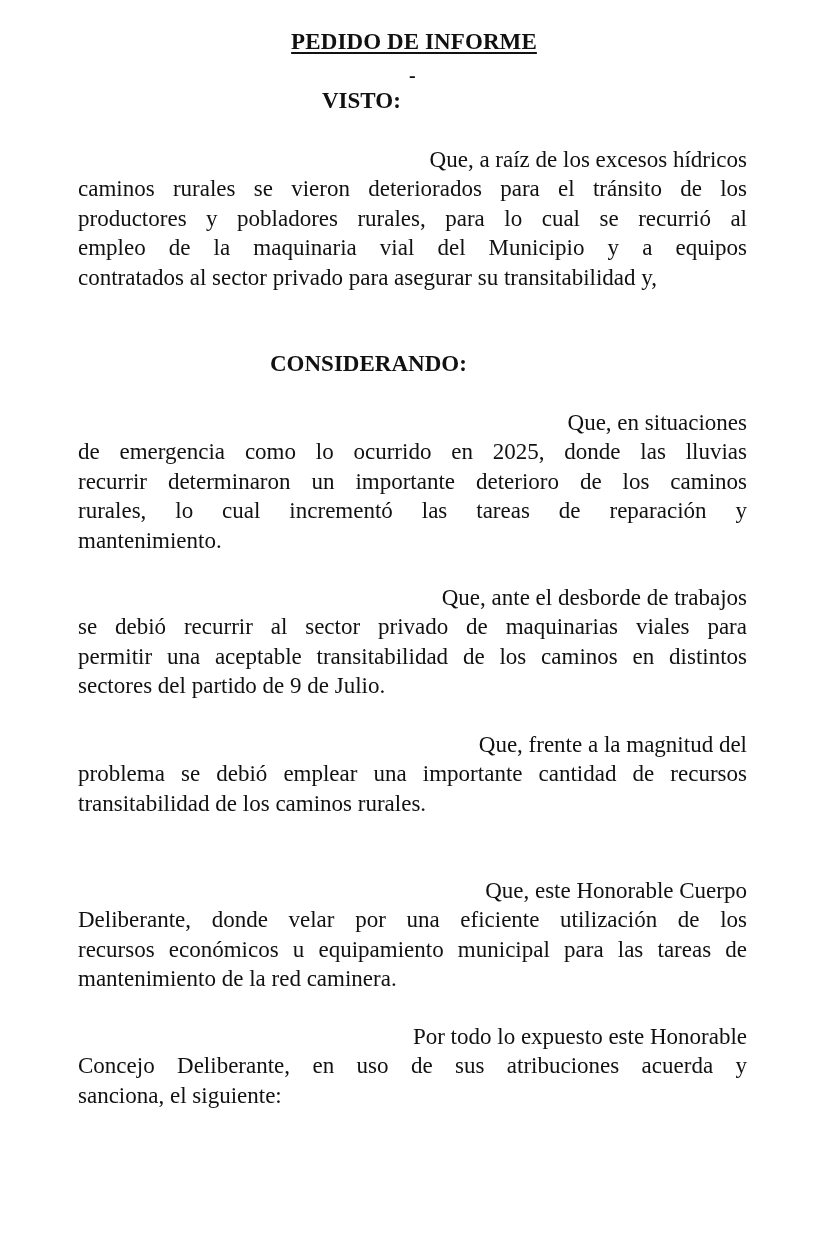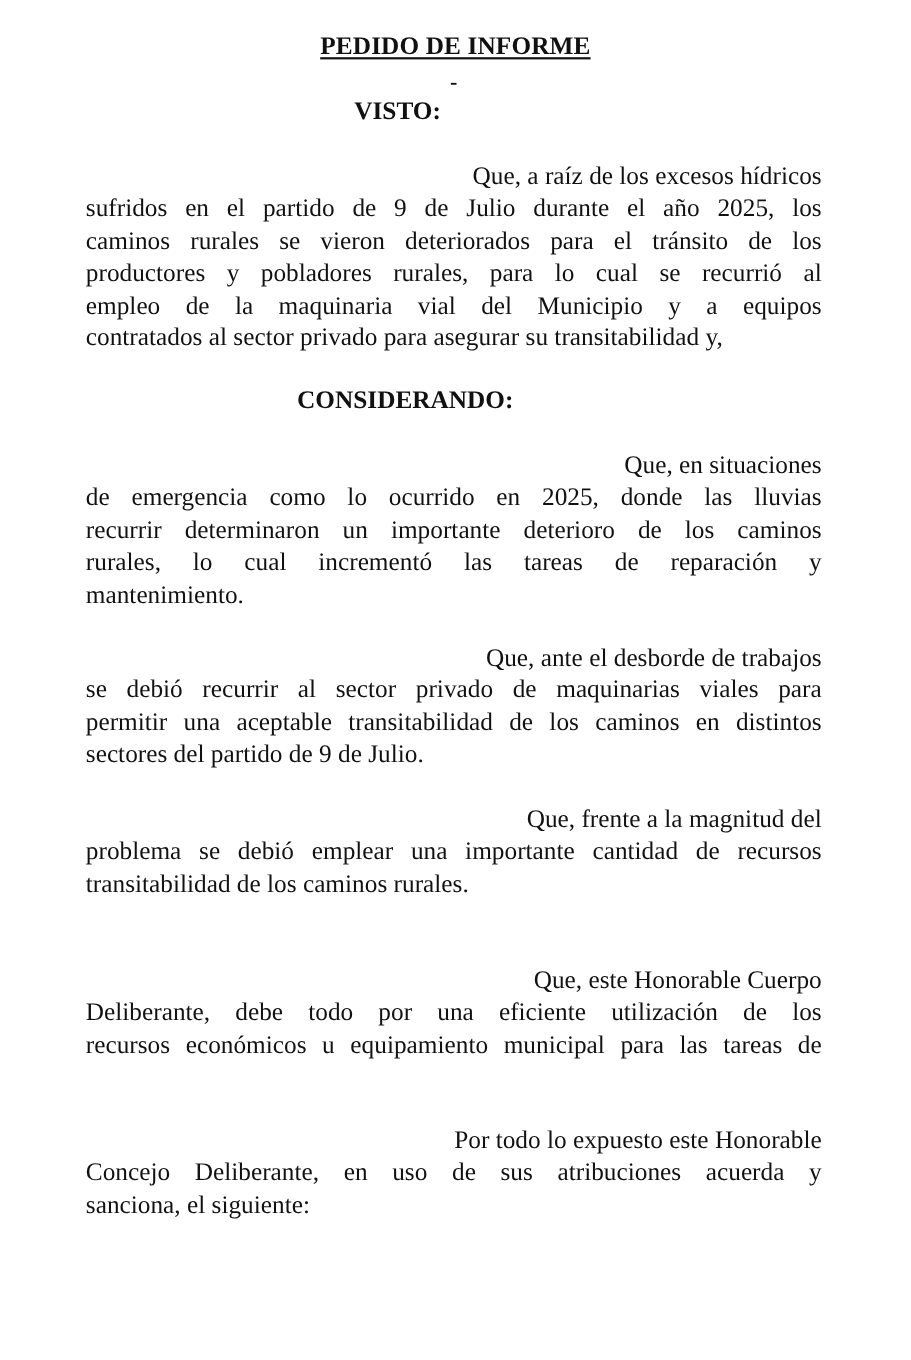--- a/index.html
+++ b/index.html
@@ -91,21 +91,20 @@
 
 <div class="page">
 
   <div class="title">PEDIDO DE INFORME</div>
 
   <div class="heading visto">VISTO:</div>
   <div class="visto-dash">-</div>
 
   <div class="para" id="p1">
     <span class="line first">Que, a raíz de los excesos hídricos</span>
-    <span class="line">sufridos en el partido de 9 de Julio durante el año 2025, los</span>
     <span class="line">caminos rurales se vieron deteriorados para el tránsito de los</span>
     <span class="line">productores y pobladores rurales, para lo cual se recurrió al</span>
     <span class="line">empleo de la maquinaria vial del Municipio y a equipos</span>
     <span class="line last">contratados al sector privado para asegurar su transitabilidad y,</span>
   </div>
 
   <div class="heading considerando">CONSIDERANDO:</div>
 
   <div class="para" id="p2">
     <span class="line first">Que, en situaciones</span>
@@ -123,22 +122,23 @@
   </div>
 
   <div class="para" id="p4">
     <span class="line first">Que, frente a la magnitud del</span>
     <span class="line">problema se debió emplear una importante cantidad de recursos</span>
     <span class="line last">transitabilidad de los caminos rurales.</span>
   </div>
 
   <div class="para" id="p5">
     <span class="line first">Que, este Honorable Cuerpo</span>
-    <span class="line">Deliberante, debe todo por una eficiente utilización de los</span>
+    <span class="line">Deliberante, donde velar por una eficiente utilización de los</span>
     <span class="line">recursos económicos u equipamiento municipal para las tareas de</span>
+    <span class="line last">mantenimiento de la red caminera.</span>
   </div>
 
   <div class="para" id="p6">
     <span class="line first">Por todo lo expuesto este Honorable</span>
     <span class="line">Concejo Deliberante, en uso de sus atribuciones acuerda y</span>
     <span class="line last">sanciona, el siguiente:</span>
   </div>
 
 </div>
 

